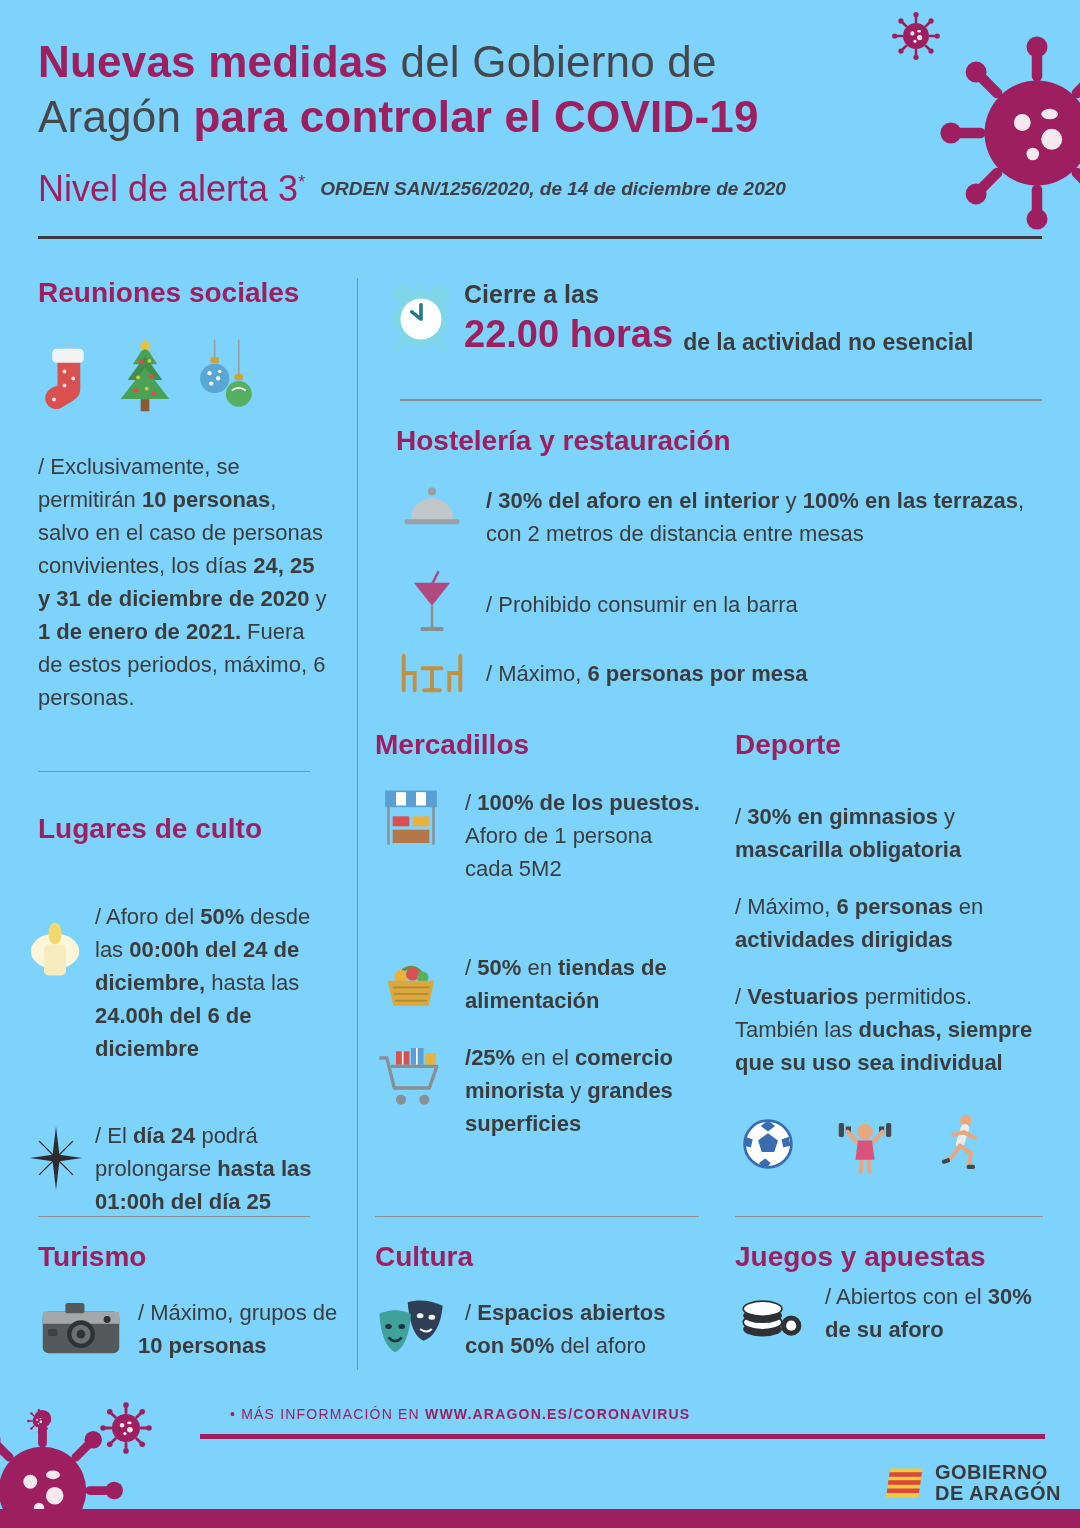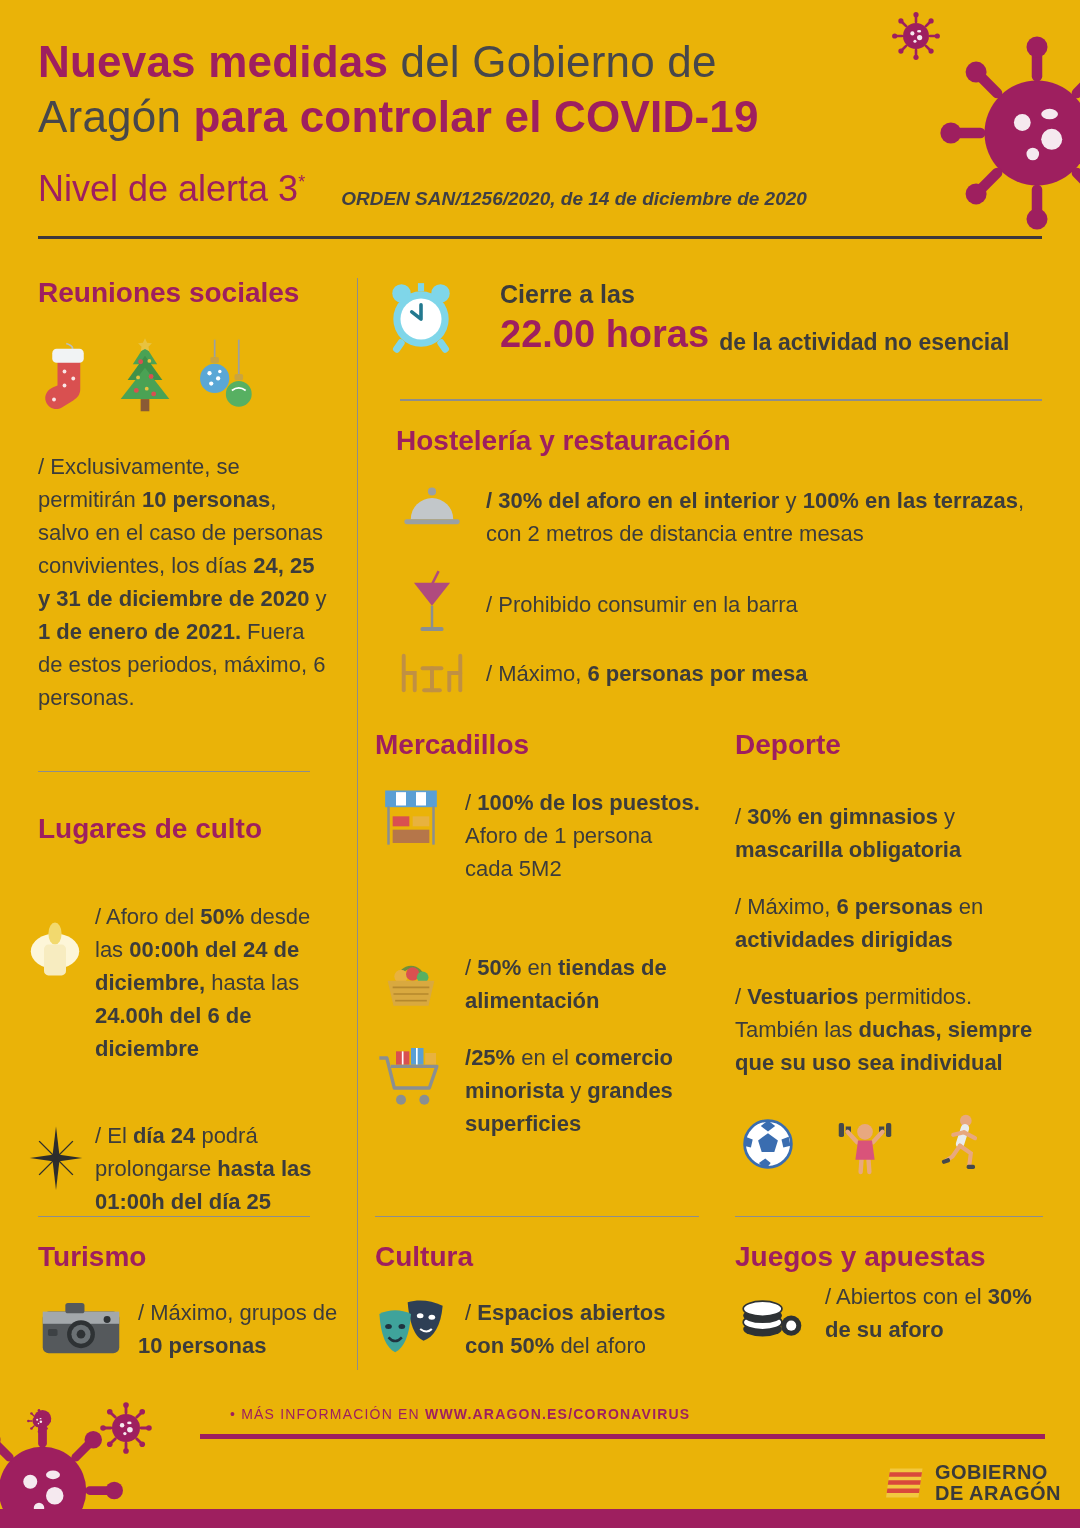--- a/index.html
+++ b/index.html
@@ -1,27 +1,27 @@
 <!DOCTYPE html>
 <html><head>
 <meta charset="utf-8">
 <style>
   *{margin:0;padding:0;box-sizing:border-box}
   html,body{background:#ffffff}
-  .page{position:relative;width:1080px;height:1528px;background:#eab308;overflow:hidden;
+  .page{position:relative;width:1080px;height:1528px;background:#7dd3fc;overflow:hidden;
         font-family:"Liberation Sans",sans-serif;color:#3c3c3c}
   .b{font-weight:700}
   .a{color:#9e1f5f}
   p,h1,h2{margin:0}
 
   
   .hdr{position:absolute;left:38px;top:34px;width:870px}
   .title{font-size:44px;line-height:55px;font-weight:400;color:#47474b;letter-spacing:.2px}
   .title .tl{display:block}
-  .alert-row{display:flex;align-items:flex-end;gap:36px;margin-top:24px}
+  .alert-row{display:flex;align-items:center;gap:15px;margin-top:24px}
   .alert{font-size:36px;color:#9e1f5f;font-weight:400}
   .alert sup{font-size:18px}
   .order{font-size:19px;font-style:italic;font-weight:700;color:#3f3f44}
 
   
   .rule{position:absolute;height:1px;background:#8d8d8d}
   .rule-header{left:38px;top:236px;width:1004px;height:3px;background:#3d383c}
   .rule-cierre{left:400px;top:399px;width:642px;height:2px}
   .rule-left1{left:38px;top:771px;width:272px}
   .rule-left2{left:38px;top:1216px;width:272px}
@@ -39,21 +39,21 @@
   .v-bl-tiny{left:26px;bottom:94px;width:26px;height:26px}
 
   
   section{position:absolute}
   .sec-title{font-size:28px;line-height:34px;font-weight:700;color:#9e1f5f}
   .body{font-size:22px;line-height:33px;color:#3c3c3c}
 
   .sec-reuniones{left:38px;top:276px;width:292px}
   .xmas{display:flex;align-items:flex-end;gap:16px;margin:20px 0 26px 2px;height:94px}
 
-  .cierre{left:382px;top:278px;width:660px;display:flex;gap:40px;align-items:flex-start}
+  .cierre{left:382px;top:278px;width:660px;display:flex;gap:4px;align-items:flex-start}
   .cierre-l1{font-size:25px;font-weight:700;margin-top:2px}
   .cierre-l2{display:flex;align-items:flex-end;gap:10px;margin-top:4px}
   .cierre-time{font-size:38px;font-weight:700;color:#9e1f5f}
   .cierre-scope{font-size:23px;font-weight:700}
 
   .row{display:flex;gap:18px}
   .row .icn{width:72px;flex:none;display:flex;justify-content:center}
   .row .body{flex:1}
   .row.c{align-items:center}
 

